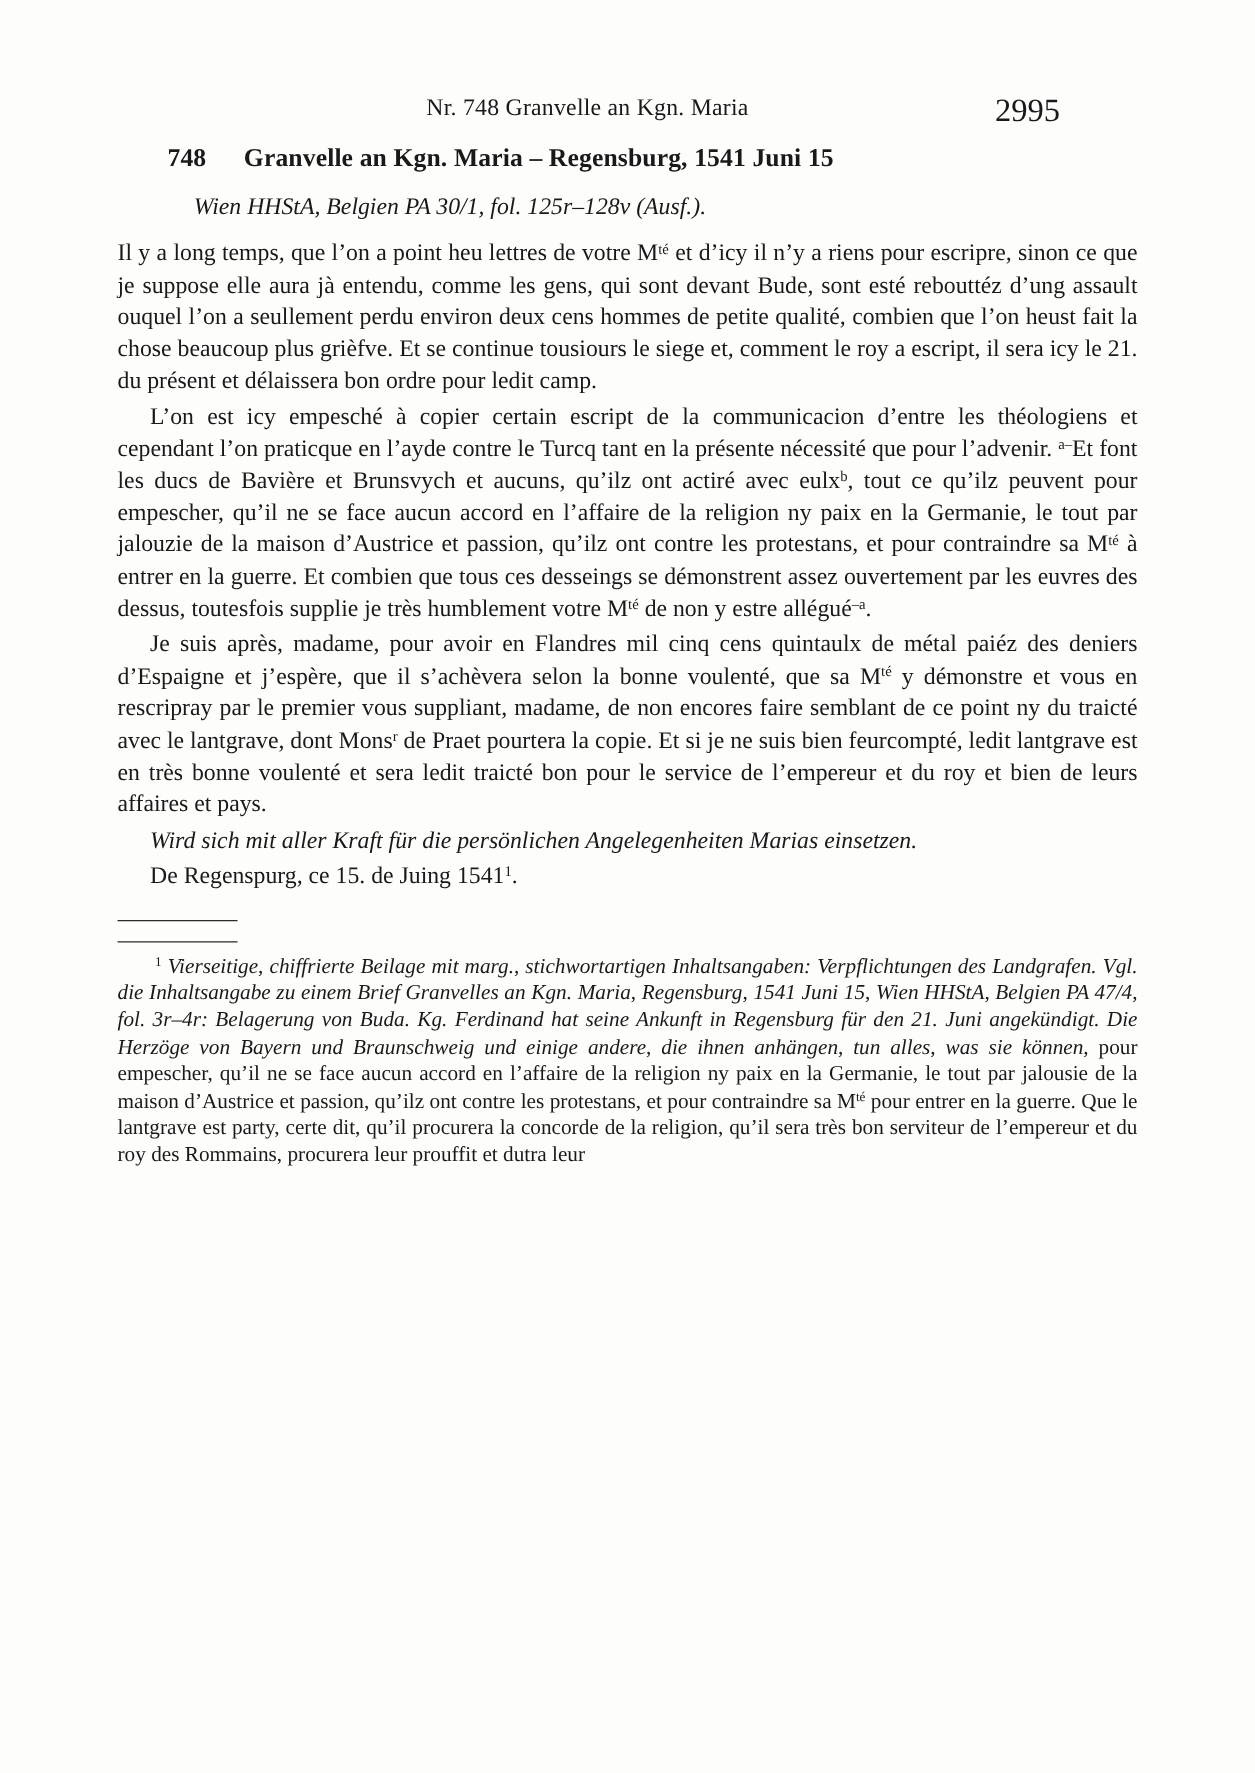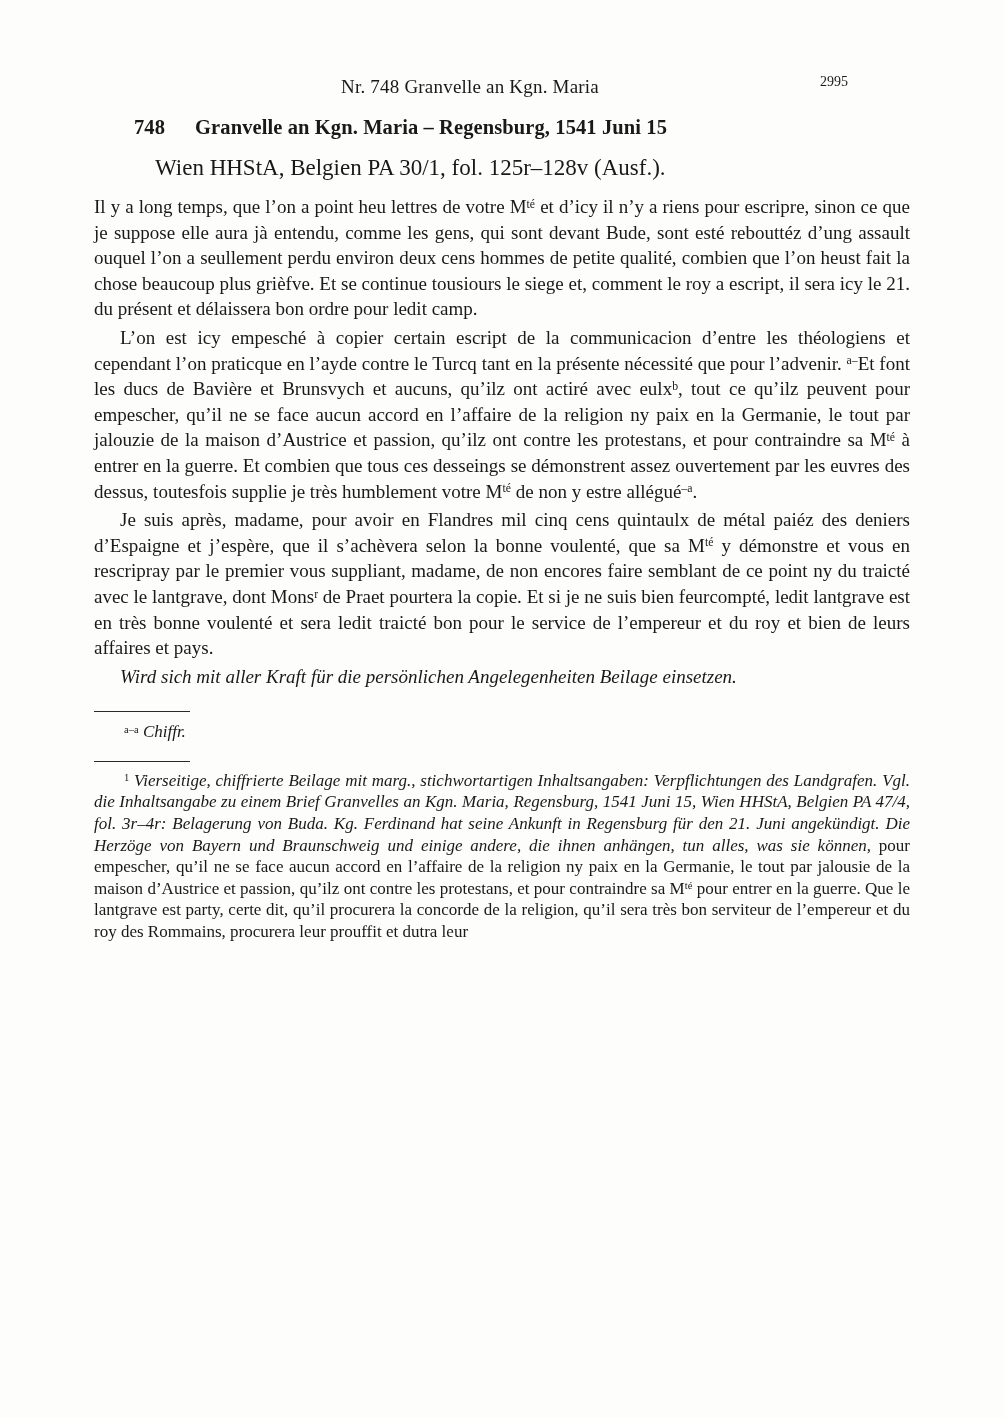--- a/index.html
+++ b/index.html
@@ -26,33 +26,34 @@
     left: calc(50% - 32px);
     transform: translateX(-50%);
     top: 0;
     letter-spacing: 0.2px;
     white-space: nowrap;
   }
   .rh-page {
     position: absolute;
     right: 62px;
     top: -2px;
-    font-size: 14px;
+    font-size: 26px;
   }
   .heading {
     font-weight: bold;
     font-size: 20.5px;
     margin-top: 6px;
     letter-spacing: 0.1px;
     margin-left: 40px;
   }
   .heading .num { margin-right: 30px; }
   .source {
     margin: 16px 0 0 61px;
-    font-size: 23px;
+    font-style: italic;
+    font-size: 19px;
   }
   .body-block { margin-top: 13px; }
   p { margin: 0; }
   .para {
     font-size: 19px;
     line-height: 25.6px;
     text-align: justify;
     margin-top: 3px;
   }
   .para.indent { text-indent: 26px; }
@@ -95,27 +96,27 @@
   <div class="heading">
     <span class="num">748</span><span>Granvelle an Kgn. Maria – Regensburg, 1541 Juni 15</span>
   </div>
 
   <p class="source">Wien HHStA, Belgien PA 30/1, fol. 125r–128v (Ausf.).</p>
 
   <div class="body-block" id="letter-body">
       <p class="para"><span>Il y a long temps, que l’on a point heu lettres de votre M</span><span class="sup">té</span><span> et d’icy il n’y a riens pour escripre, sinon ce que je suppose elle aura jà entendu, comme les gens, qui sont devant Bude, sont esté rebouttéz d’ung assault ouquel l’on a seullement perdu environ deux cens hommes de petite qualité, combien que l’on heust fait la chose beaucoup plus grièfve. Et se continue tousiours le siege et, comment le roy a escript, il sera icy le 21. du présent et délaissera bon ordre pour ledit camp.</span></p>
       <p class="para indent"><span>L’on est icy empesché à copier certain escript de la communicacion d’entre les théologiens et cependant l’on praticque en l’ayde contre le Turcq tant en la présente nécessité que pour l’advenir. </span><span class="sup">a–</span><span>Et font les ducs de Bavière et Brunsvych et aucuns, qu’ilz ont actiré avec eulx</span><span class="sup">b</span><span>, tout ce qu’ilz peuvent pour empescher, qu’il ne se face aucun accord en l’affaire de la religion ny paix en la Germanie, le tout par jalouzie de la maison d’Austrice et passion, qu’ilz ont contre les protestans, et pour contraindre sa M</span><span class="sup">té</span><span> à entrer en la guerre. Et combien que tous ces desseings se démonstrent assez ouvertement par les euvres des dessus, toutesfois supplie je très humblement votre M</span><span class="sup">té</span><span> de non y estre allégué</span><span class="sup">–a</span><span>.</span></p>
       <p class="para indent"><span>Je suis après, madame, pour avoir en Flandres mil cinq cens quintaulx de métal paiéz des deniers d’Espaigne et j’espère, que il s’achèvera selon la bonne voulenté, que sa M</span><span class="sup">té</span><span> y démonstre et vous en rescripray par le premier vous suppliant, madame, de non encores faire semblant de ce point ny du traicté avec le lantgrave, dont Mons</span><span class="sup">r</span><span> de Praet pourtera la copie. Et si je ne suis bien feurcompté, ledit lantgrave est en très bonne voulenté et sera ledit traicté bon pour le service de l’empereur et du roy et bien de leurs affaires et pays.</span></p>
-      <p class="para indent"><span class="it">Wird sich mit aller Kraft für die persönlichen Angelegenheiten Beilage einsetzen.</span></p>
+      <p class="para indent"><span class="it">Wird sich mit aller Kraft für die persönlichen Angelegenheiten Marias einsetzen.</span></p>
+      <p class="para indent"><span>De Regenspurg, ce 15. de Juing 1541</span><span class="sup">1</span><span>.</span></p>
     </div>
 
   <div class="fn-rule"></div>
 
   <div id="letter-footnotes">
-      <p class="fn"><span class="sup">a–a</span><span> </span><span class="it">Chiffr.</span></p>
     </div>
 
   <div class="fn-rule second"></div>
 
   <div id="numbered-footnotes">
       <p class="fn1"><span class="sup">1</span><span> </span><span class="it">Vierseitige, chiffrierte Beilage mit marg., stichwortartigen Inhaltsangaben: Verpflich­tungen des Landgrafen. Vgl. die Inhaltsangabe zu einem Brief Granvelles an Kgn. Maria, Regensburg, 1541 Juni 15, Wien HHStA, Belgien PA 47/4, fol. 3r–4r: Belagerung von Buda. Kg. Ferdinand hat seine Ankunft in Regensburg für den 21. Juni angekündigt. Die Herzöge von Bayern und Braunschweig und einige andere, die ihnen anhängen, tun alles, was sie können,</span><span> pour empescher, qu’il ne se face aucun accord en l’affaire de la religion ny paix en la Germanie, le tout par jalousie de la maison d’Austrice et passion, qu’ilz ont contre les protestans, et pour contraindre sa M</span><span class="sup">té</span><span> pour entrer en la guerre. Que le lantgrave est party, certe dit, qu’il procurera la concorde de la religion, qu’il sera très bon serviteur de l’empereur et du roy des Rommains, procurera leur prouffit et dutra leur</span></p>
     </div>
 
 </div>
 

